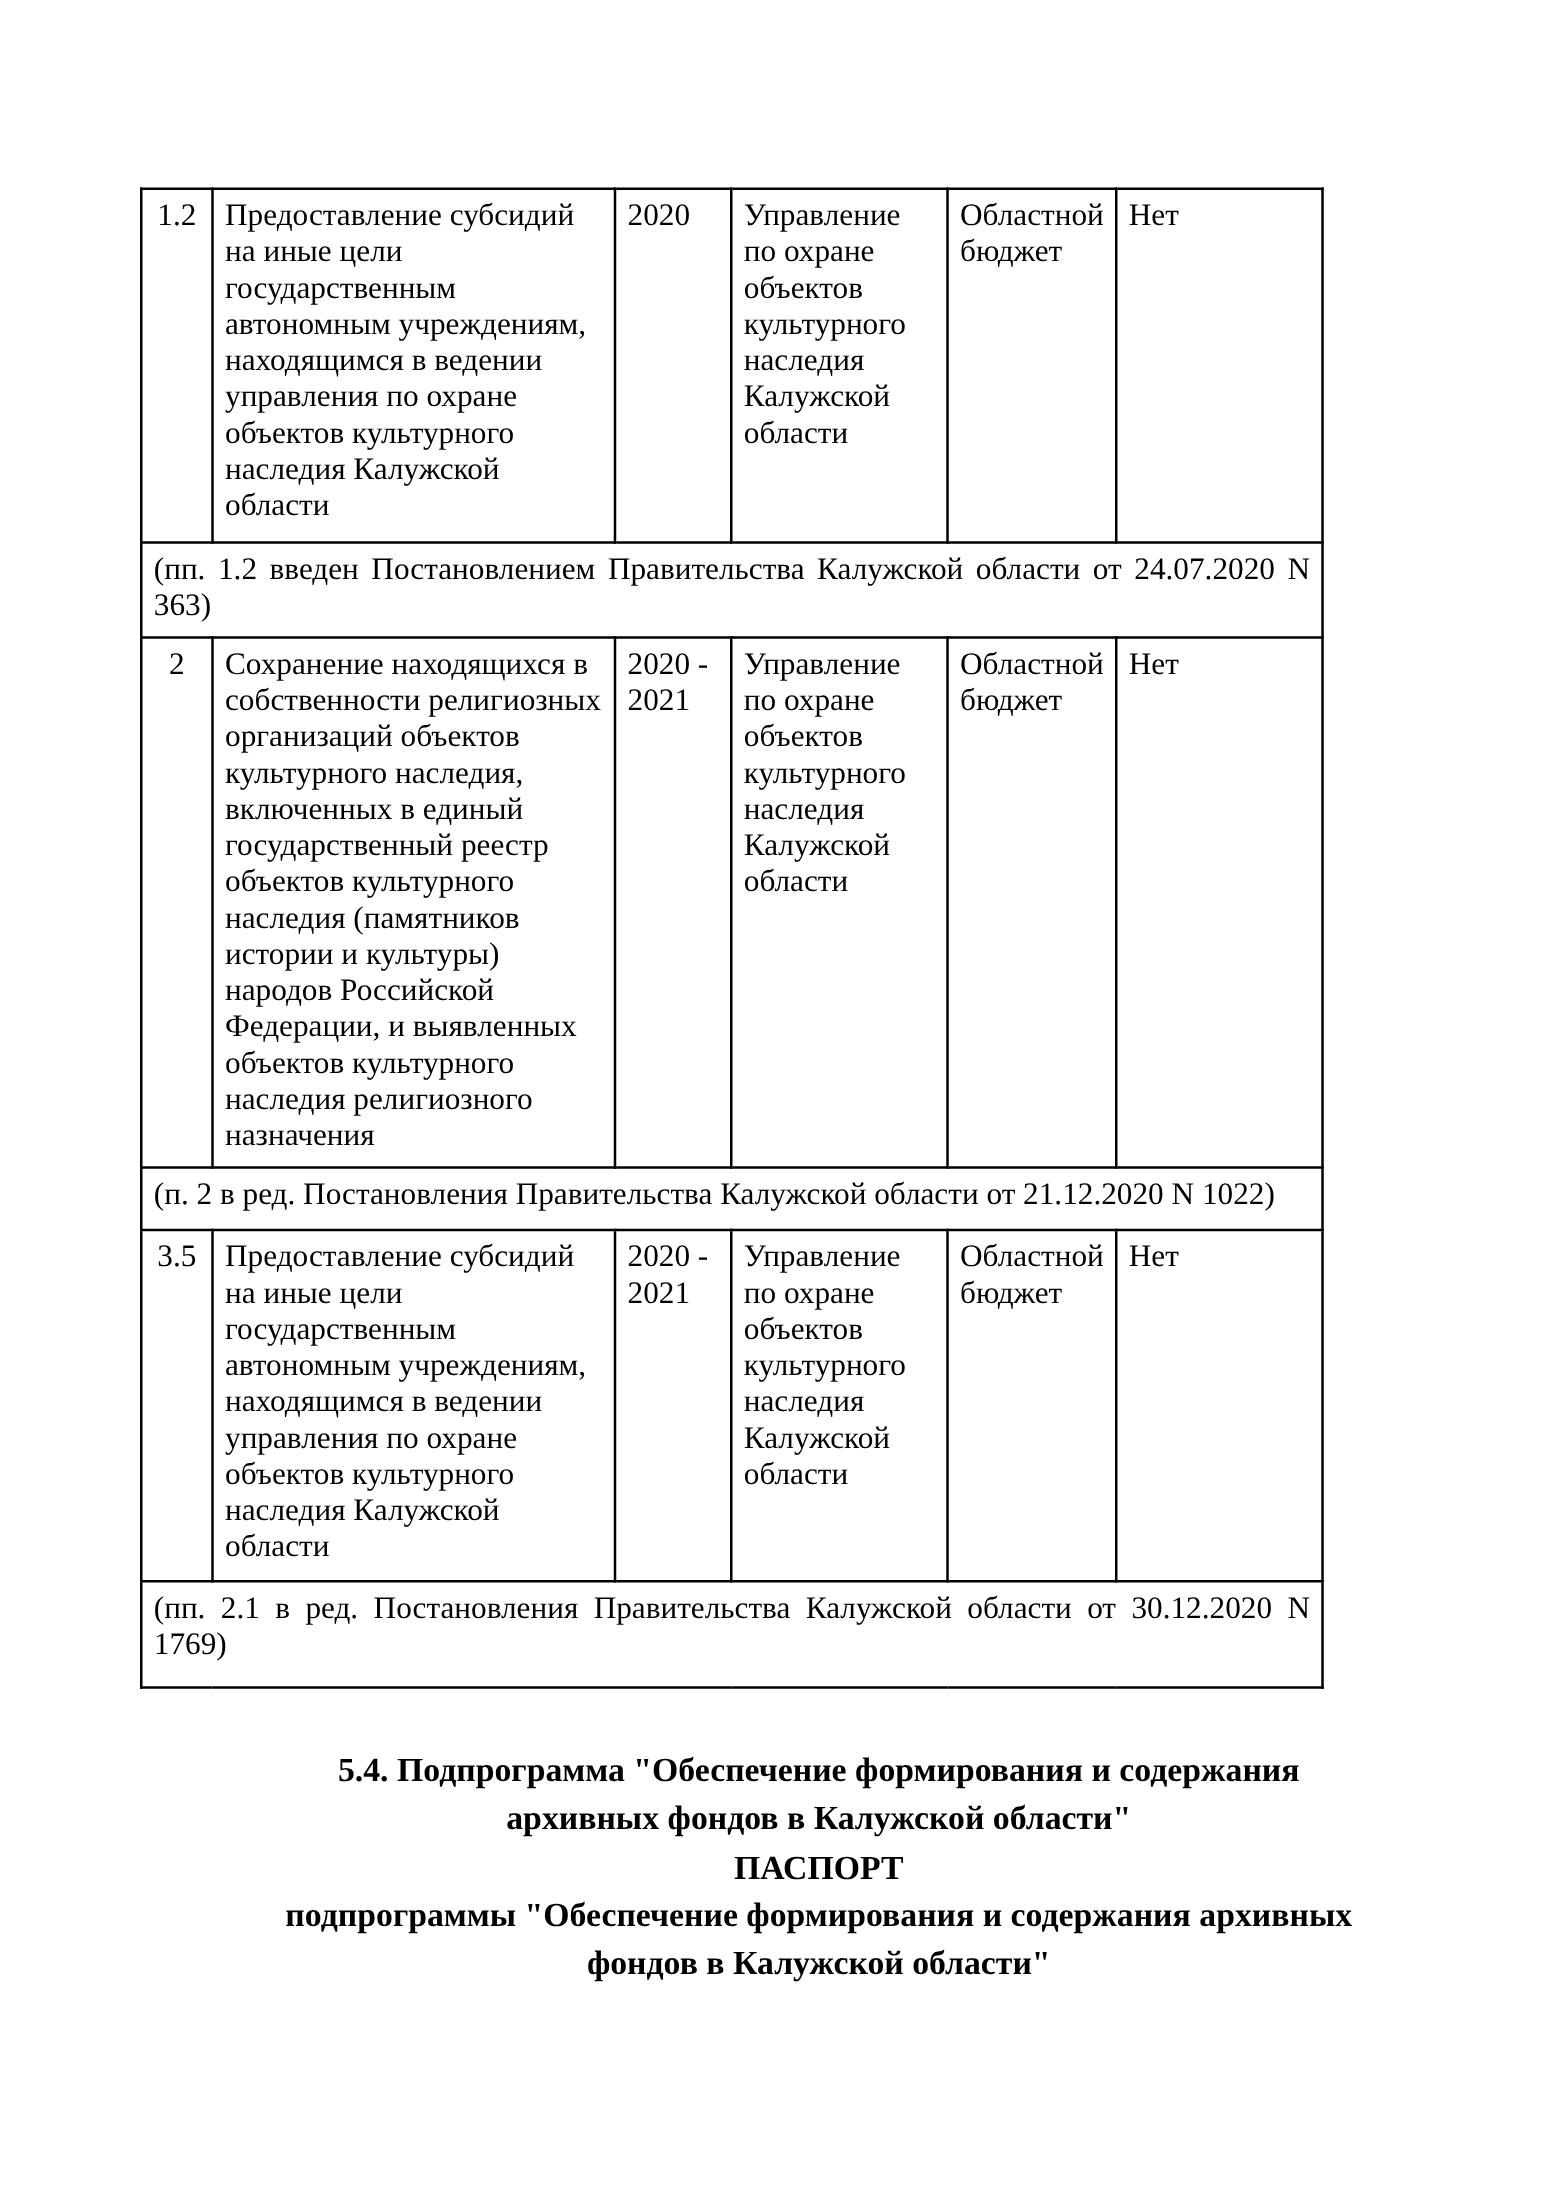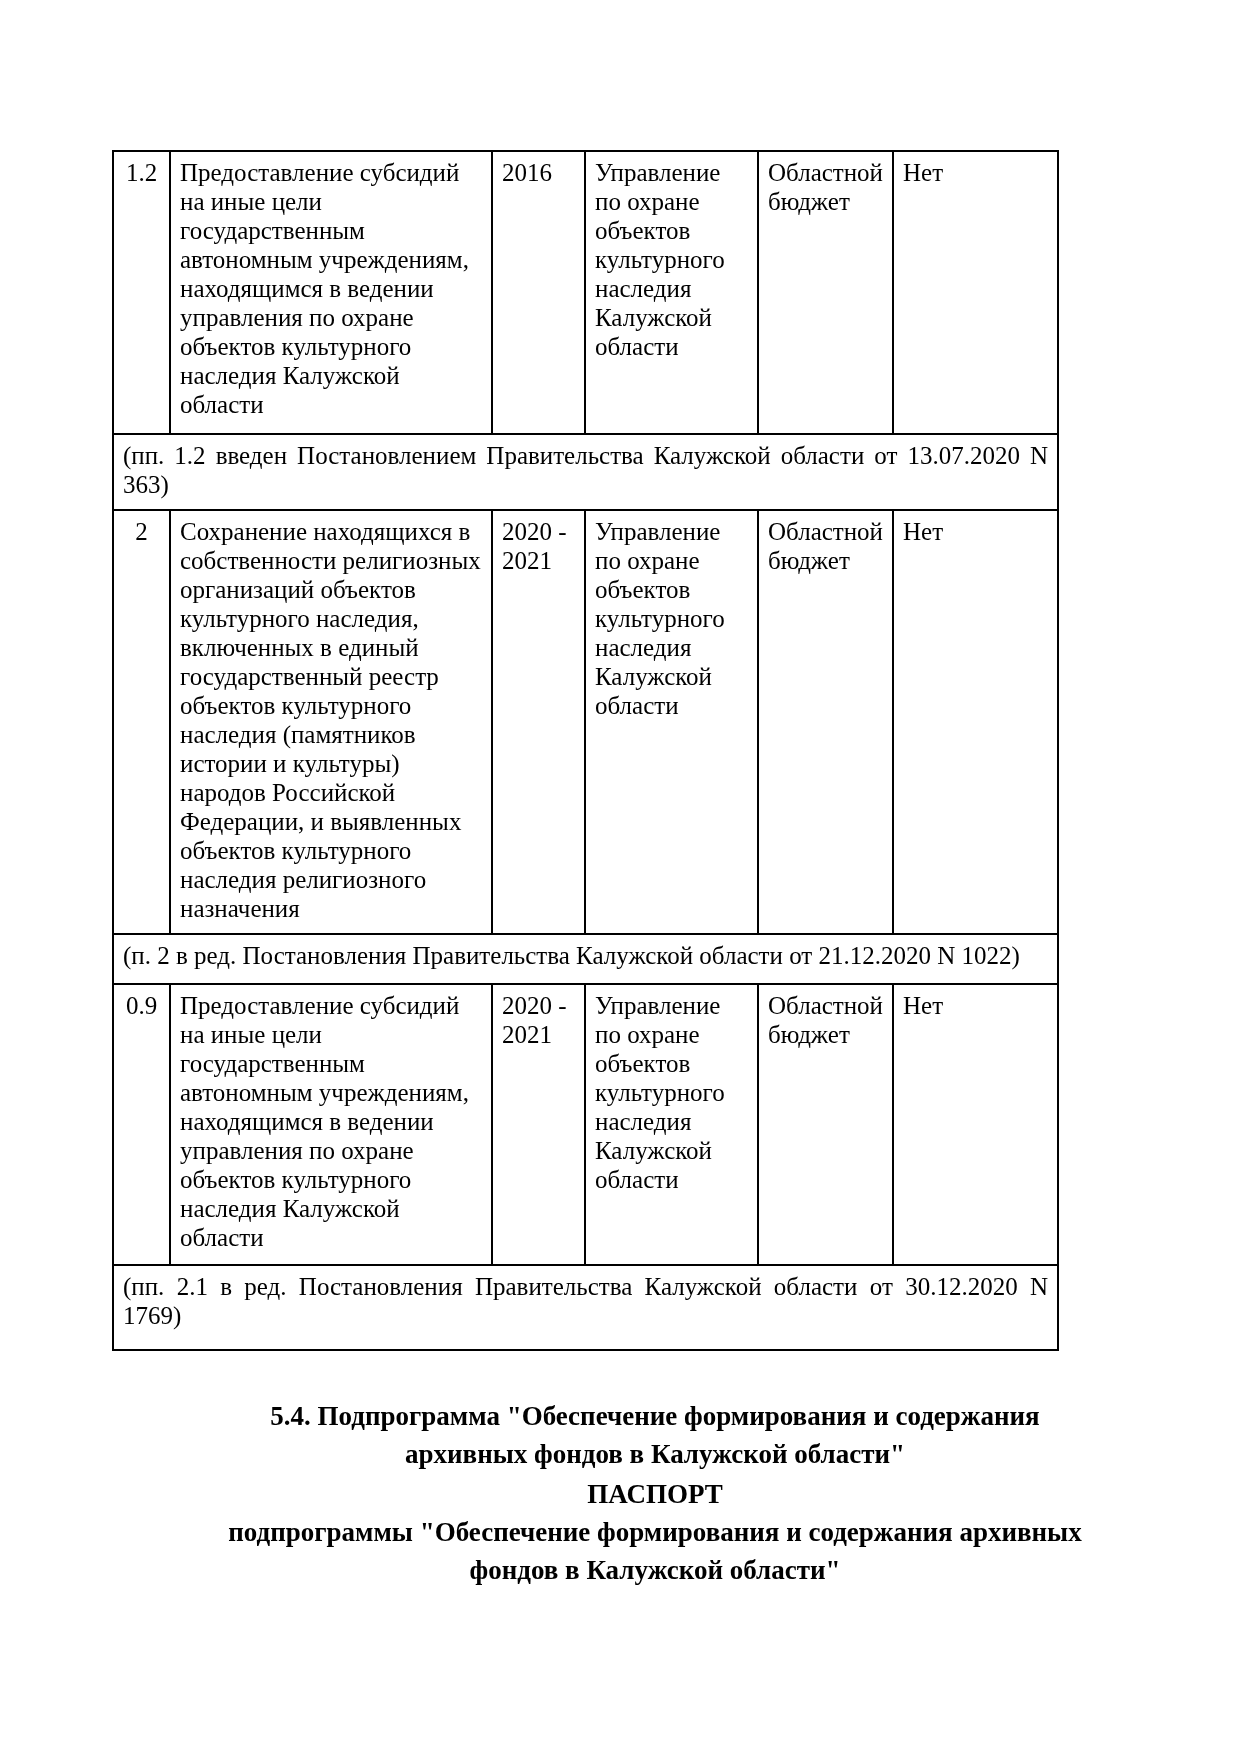--- a/index.html
+++ b/index.html
@@ -62,50 +62,50 @@
       <col style="width:93px">
       <col style="width:173px">
       <col style="width:135px">
       <col style="width:165px">
     </colgroup>
 
     <tbody>
         <tr class="row-h1">
       <td class="cell-number">1.2</td>
       <td>Предоставление субсидий на иные цели государственным автономным учреждениям, находящимся в ведении управления по охране объектов культурного наследия Калужской области</td>
-      <td>2016</td>
+      <td>2020</td>
       <td>Управление по охране объектов культурного наследия Калужской области</td>
       <td>Областной бюджет</td>
       <td>Нет</td>
     </tr>
 
     <tr class="row-n1">
       <td class="note-cell" colspan="6">
-        <div class="note-line-fill">(пп. 1.2 введен Постановлением Правительства Калужской области от 13.07.2020 N</div>
+        <div class="note-line-fill">(пп. 1.2 введен Постановлением Правительства Калужской области от 24.07.2020 N</div>
         <div>363)</div>
       </td>
     </tr>
 
     <tr class="row-h2">
       <td class="cell-number">2</td>
       <td>Сохранение находящихся в собственности религиозных организаций объектов культурного наследия, включенных в единый государственный реестр объектов культурного наследия (памятников истории и культуры) народов Российской Федерации, и выявленных объектов культурного наследия религиозного назначения</td>
       <td>2020 - 2021</td>
       <td>Управление по охране объектов культурного наследия Калужской области</td>
       <td>Областной бюджет</td>
       <td>Нет</td>
     </tr>
 
     <tr class="row-n2">
       <td class="note-cell" colspan="6">
         <div>(п. 2 в ред. Постановления Правительства Калужской области от 21.12.2020 N 1022)</div>
       </td>
     </tr>
 
     <tr class="row-h3">
-      <td class="cell-number">0.9</td>
+      <td class="cell-number">3.5</td>
       <td>Предоставление субсидий на иные цели государственным автономным учреждениям, находящимся в ведении управления по охране объектов культурного наследия Калужской области</td>
       <td>2020 - 2021</td>
       <td>Управление по охране объектов культурного наследия Калужской области</td>
       <td>Областной бюджет</td>
       <td>Нет</td>
     </tr>
 
     <tr class="row-n3">
       <td class="note-cell" colspan="6">
         <div class="note-line-fill">(пп. 2.1 в ред. Постановления Правительства Калужской области от 30.12.2020 N</div>

